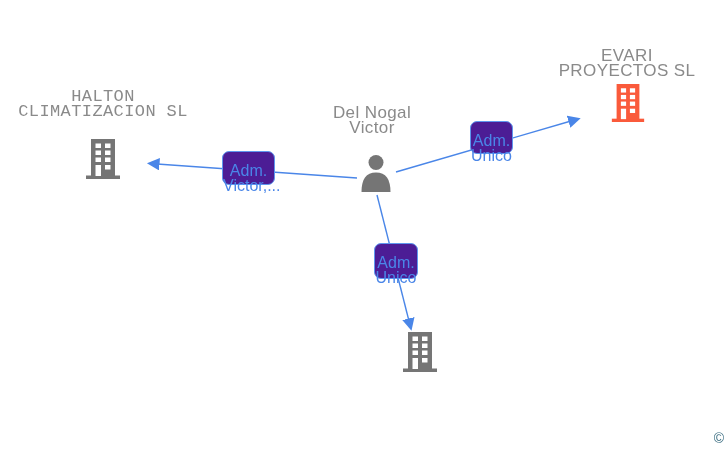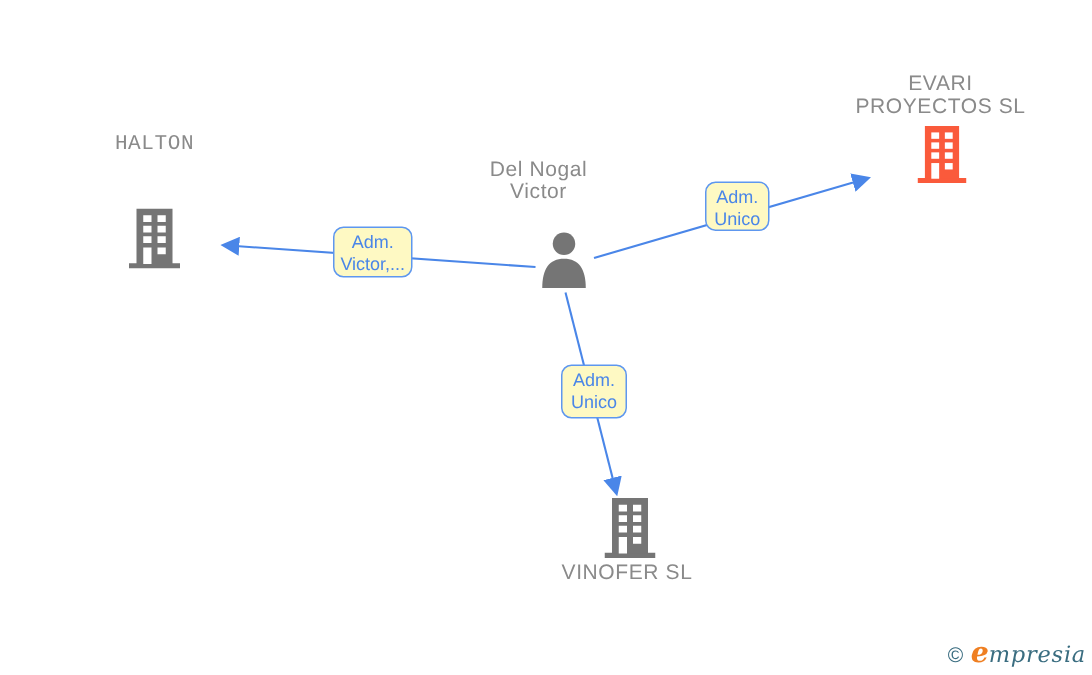--- a/index.html
+++ b/index.html
@@ -6,33 +6,33 @@
   .canvas{
     position:relative;width:728px;height:450px;background:#ffffff;
     font-family:"Liberation Sans", sans-serif;overflow:hidden;
   }
   .edges-svg{position:absolute;left:0;top:0;width:728px;height:450px;}
   .edge-line{stroke:var(--edge-blue,#4a86e8);stroke-width:1.4;fill:none;}
   .arrowhead-path{fill:var(--edge-blue,#4a86e8);}
 
   .node-label{
     position:absolute;text-align:center;color:var(--text-gray,#8a8a8a);
-    font-size:14px;line-height:15px;letter-spacing:.4px;font-weight:400;
+    font-size:17px;line-height:15px;letter-spacing:.4px;font-weight:400;
   }
   .icon-wrap{position:absolute;line-height:0;}
   .bfill-gray{fill:var(--node-gray,#757575);}
   .bfill-orange{fill:var(--accent-orange,#fa5a3b);}
   .bwin{fill:#ffffff;}
   .pfill{fill:var(--node-gray,#757575);}
 
   .edge-label-box{
-    position:absolute;box-sizing:border-box;background:#fef9c3;
+    position:absolute;box-sizing:border-box;background:#4c1d95;
     border:1.5px solid var(--box-border-blue,#5e97ef);border-radius:7px;
-    color:var(--edge-blue,#4a86e8);font-size:12px;line-height:14.5px;
-    text-align:center;padding-top:2px;
+    color:var(--edge-blue,#4a86e8);font-size:16px;line-height:14.5px;
+    text-align:center;padding-top:12px;
   }
 
   .logo{
     position:absolute;right:4px;bottom:4px;display:flex;align-items:baseline;gap:5px;
     font-family:"DejaVu Serif", serif;font-style:italic;
   }
   .logo-c{color:var(--logo-teal,#3a6d80);font-size:14px;font-style:normal;font-family:"Liberation Sans",sans-serif;}
   .logo-e{color:var(--logo-orange,#ef7f22);font-size:19px;font-weight:700;}
   .logo-rest{color:var(--logo-teal,#3a6d80);font-size:15px;letter-spacing:.5px;}
 </style>
@@ -47,20 +47,21 @@
         <path class="arrowhead-path" d="M0,0 L10,5 L0,10 Z"></path>
       </marker>
     </defs>
     <path class="edge-line" d="M357,178 L157,164" marker-end="url(#arrow)"></path>
     <path class="edge-line" d="M396,172 L571,121" marker-end="url(#arrow)"></path>
     <path class="edge-line" d="M377,195 L409,321" marker-end="url(#arrow)"></path>
   </svg>
 
   <div class="node-label" style="left:13px;top:89px;width:180px;font-family:Liberation Mono, monospace;">
     <div>HALTON</div>
+    <div>CLIMATIZACION SL</div>
   </div>
   <div class="icon-wrap" style="left:86px;top:139px;">
     <svg width="34" height="40" viewBox="0 0 34 40">
       <rect class="bfill-gray" x="0" y="36.5" width="34" height="3.5"></rect>
       <rect class="bfill-gray" x="5" y="0" width="24" height="37"></rect>
       <rect class="bwin" x="9.5" y="4.5" width="5.5" height="4.5"></rect>
       <rect class="bwin" x="19" y="4.5" width="5.5" height="4.5"></rect>
       <rect class="bwin" x="9.5" y="11.5" width="5.5" height="4.5"></rect>
       <rect class="bwin" x="19" y="11.5" width="5.5" height="4.5"></rect>
       <rect class="bwin" x="9.5" y="18.5" width="5.5" height="4.5"></rect>
@@ -82,21 +83,21 @@
       <rect class="bwin" x="19" y="4.5" width="5.5" height="4.5"></rect>
       <rect class="bwin" x="9.5" y="11.5" width="5.5" height="4.5"></rect>
       <rect class="bwin" x="19" y="11.5" width="5.5" height="4.5"></rect>
       <rect class="bwin" x="9.5" y="18.5" width="5.5" height="4.5"></rect>
       <rect class="bwin" x="19" y="18.5" width="5.5" height="4.5"></rect>
       <rect class="bwin" x="9.5" y="26" width="5.5" height="11"></rect>
       <rect class="bwin" x="19" y="26" width="5.5" height="4.5"></rect>
     </svg>
   </div>
 
-  <div class="node-label" style="left:279px;top:105px;width:160px;text-align:center;">
+  <div class="node-label" style="left:292px;top:105px;width:160px;text-align:center;">
     <div>Del Nogal</div>
     <div>Victor</div>
   </div>
   <div class="icon-wrap" style="left:358px;top:154px;">
     <svg width="36" height="38" viewBox="0 0 36 38">
       <circle class="pfill" cx="18" cy="8.5" r="7.5"></circle>
       <path class="pfill" d="M18,18.5 C8,18.5 3.5,25.5 3.5,38 L32.5,38 C32.5,25.5 28,18.5 18,18.5 Z"></path>
     </svg>
   </div>
 
@@ -107,35 +108,31 @@
       <rect class="bwin" x="9.5" y="4.5" width="5.5" height="4.5"></rect>
       <rect class="bwin" x="19" y="4.5" width="5.5" height="4.5"></rect>
       <rect class="bwin" x="9.5" y="11.5" width="5.5" height="4.5"></rect>
       <rect class="bwin" x="19" y="11.5" width="5.5" height="4.5"></rect>
       <rect class="bwin" x="9.5" y="18.5" width="5.5" height="4.5"></rect>
       <rect class="bwin" x="19" y="18.5" width="5.5" height="4.5"></rect>
       <rect class="bwin" x="9.5" y="26" width="5.5" height="11"></rect>
       <rect class="bwin" x="19" y="26" width="5.5" height="4.5"></rect>
     </svg>
   </div>
-  <div class="node-label" style="left:338px;top:374px;width:160px;">
-    <div>VINOFER SL</div>
-  </div>
 
   <div class="edge-label-box" style="left:222px;top:151px;width:53px;height:34px;">
     <div>Adm.</div>
     <div>Victor,...</div>
   </div>
   <div class="edge-label-box" style="left:470px;top:121px;width:43px;height:33px;">
     <div>Adm.</div>
     <div>Unico</div>
   </div>
   <div class="edge-label-box" style="left:374px;top:243px;width:44px;height:36px;">
     <div>Adm.</div>
     <div>Unico</div>
   </div>
 
   <div class="logo">
     <span class="logo-c">©</span>
-    <span><span class="logo-e">e</span><span class="logo-rest">mpresia</span></span>
   </div>
 
 </div>
 
 </body></html>

